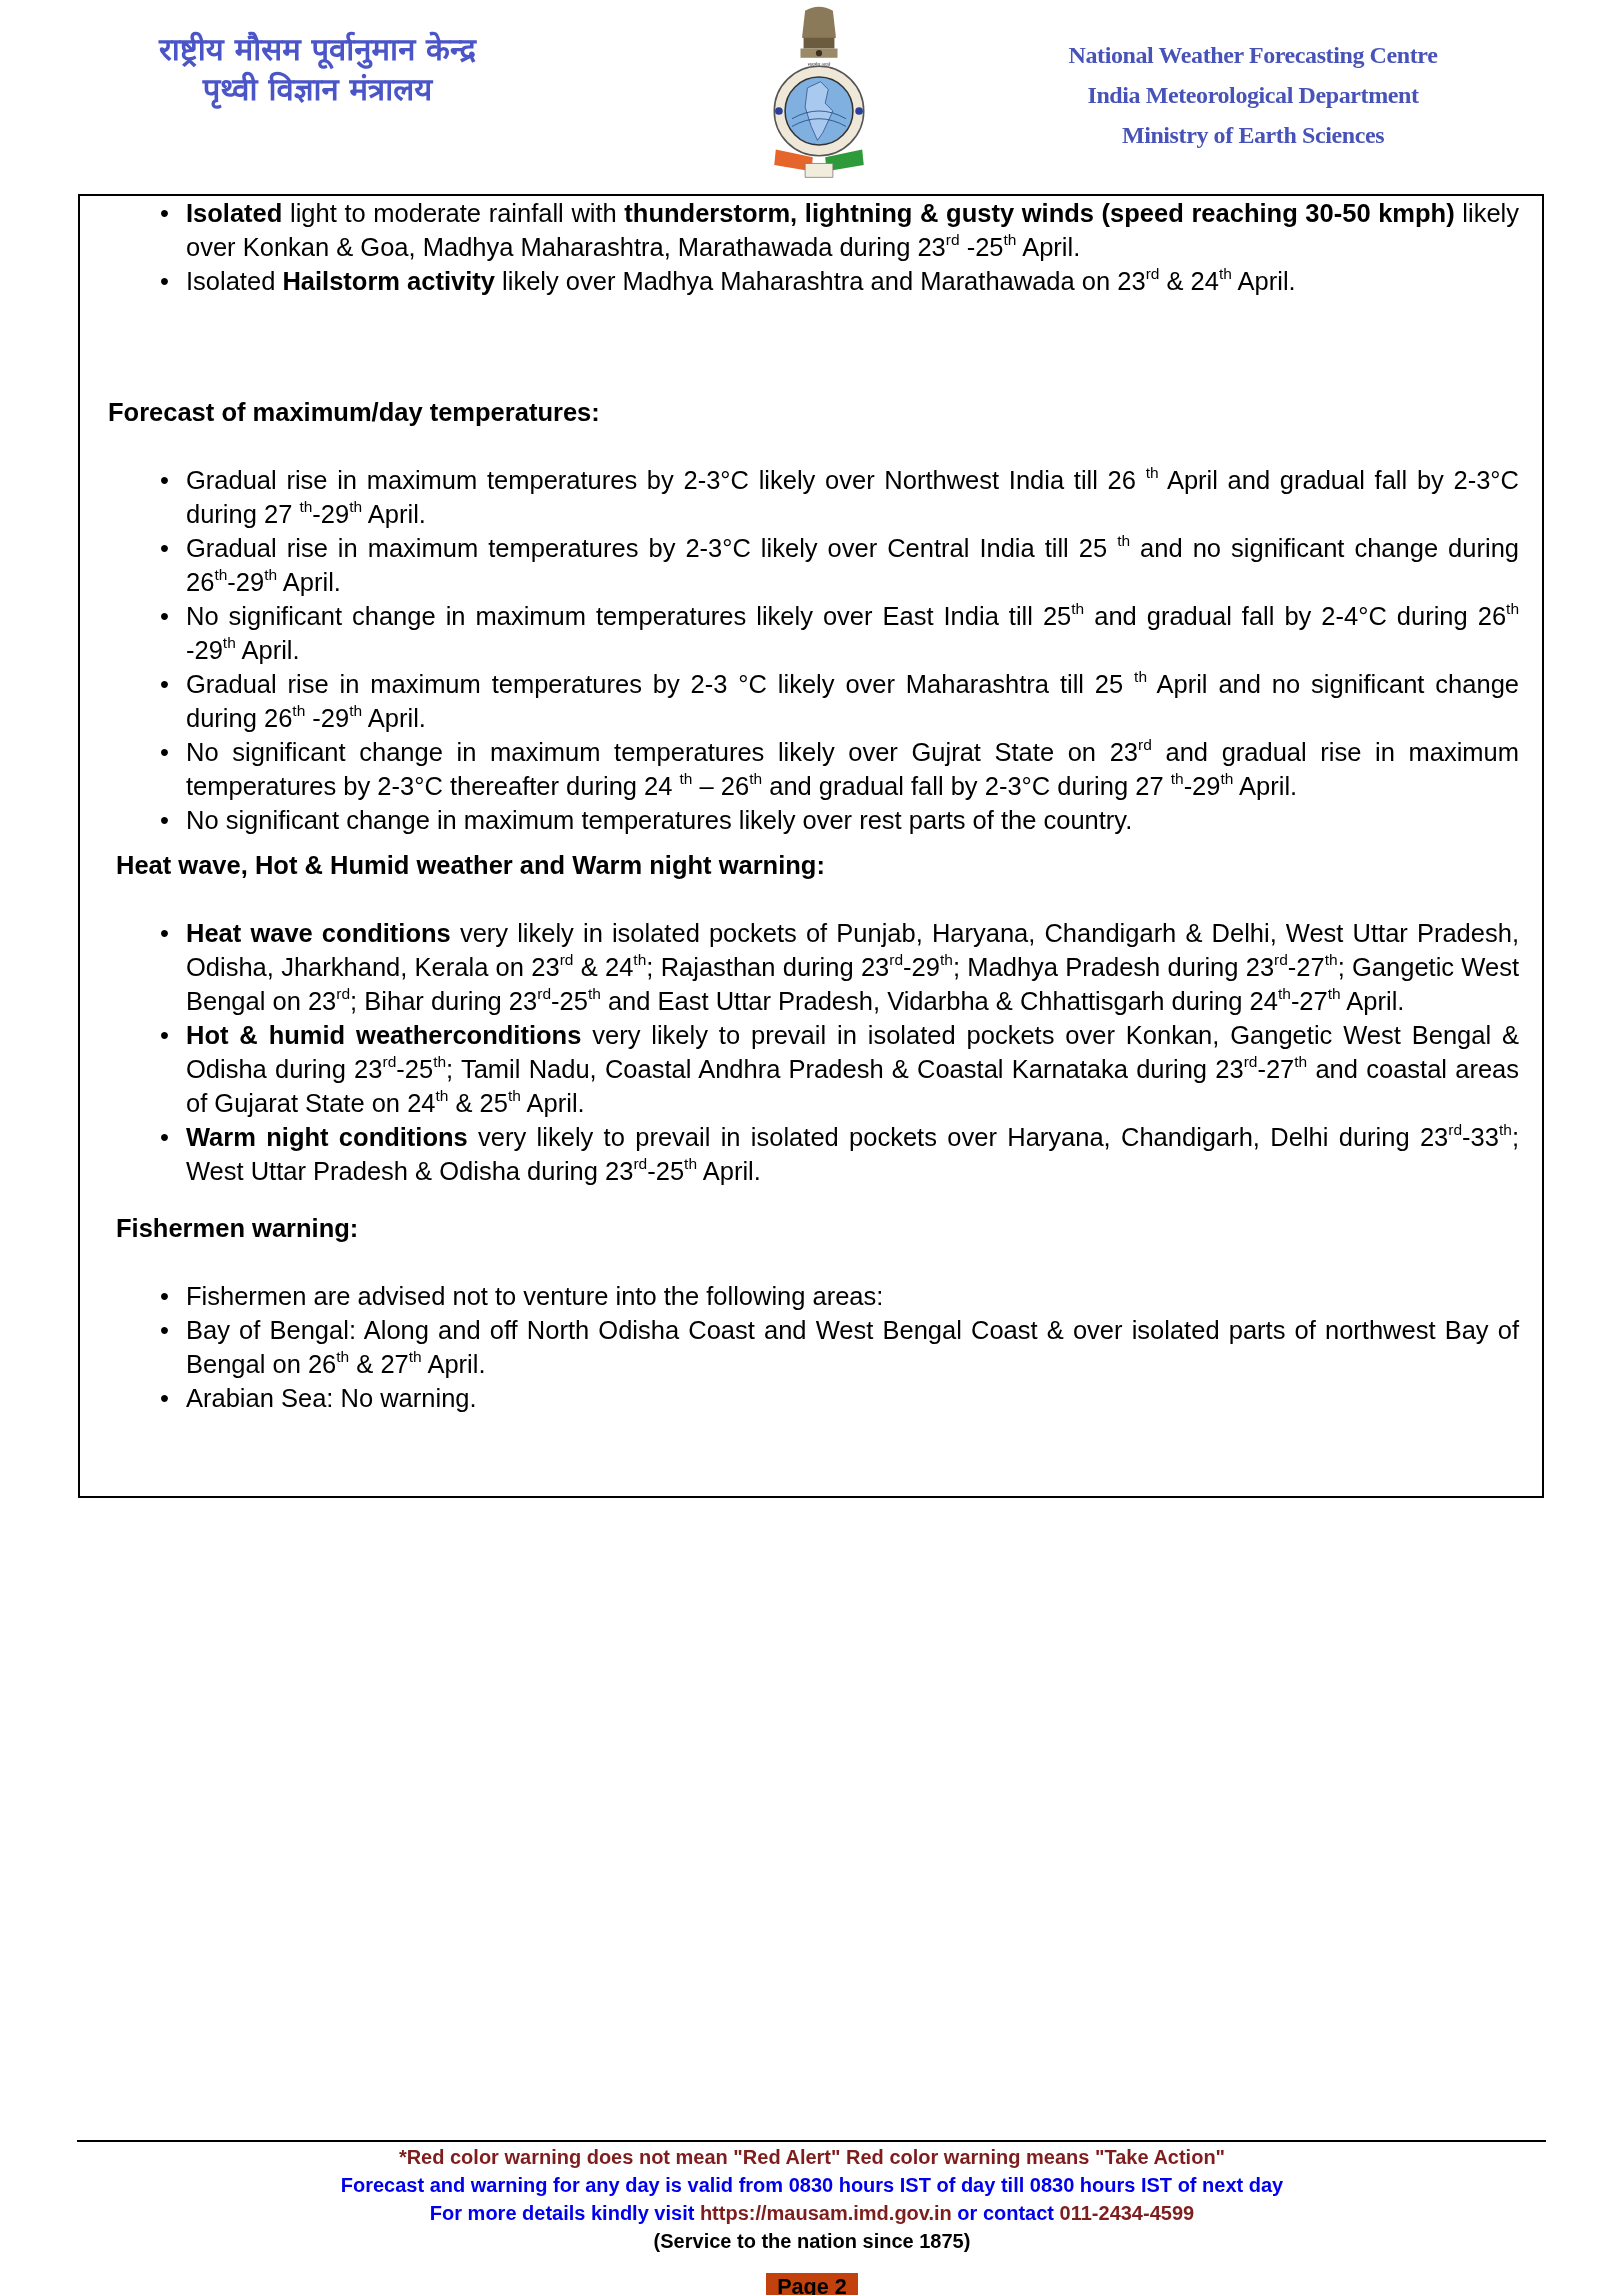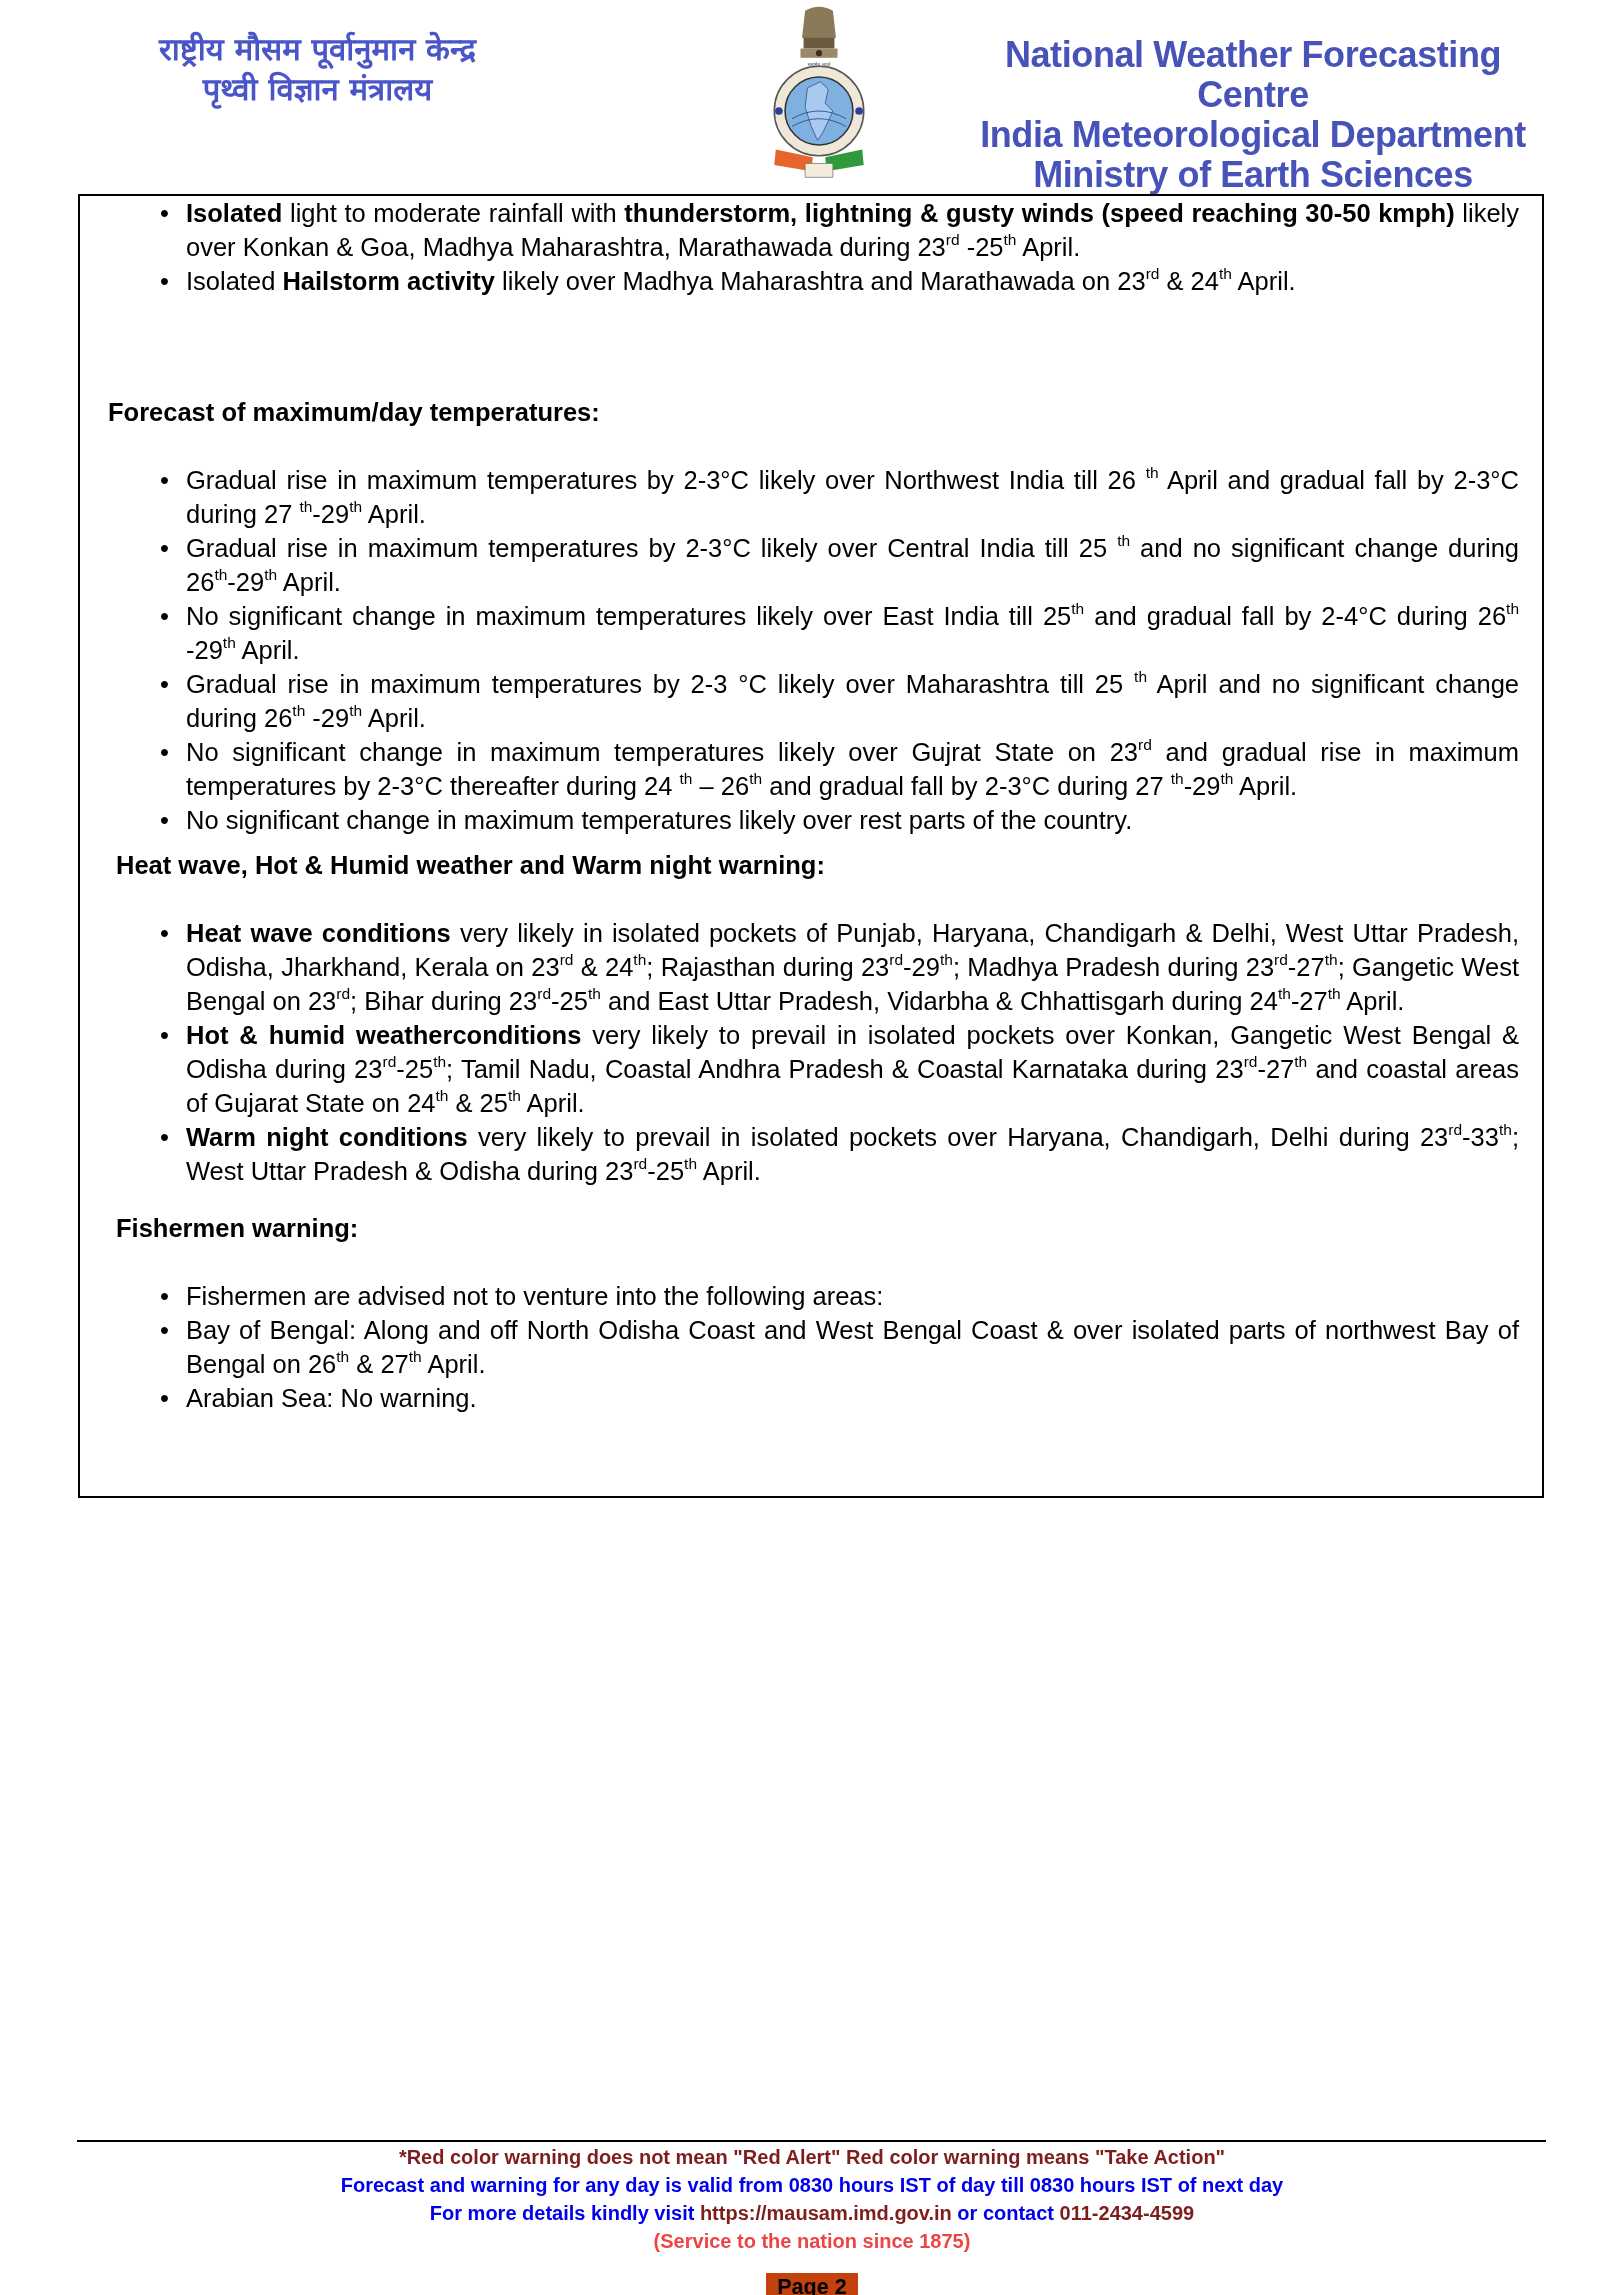--- a/index.html
+++ b/index.html
@@ -1,33 +1,33 @@
 <!DOCTYPE html>
 <html style="font-size:12.4px"><head>
 <meta charset="utf-8">
 <style>
   html, body { margin:0; padding:0; background:#ffffff; }
   body { width:1624px; height:2295px; position:relative; overflow:hidden; font-family:"Liberation Sans", sans-serif; color:#000; }
   .header { position:absolute; left:0; top:0; width:1372px; height:189px; }
   .hindi { position:absolute; left:101px; top:29px; width:433px; text-align:center; color:#4a55c8; font-family:"DejaVu Sans", sans-serif; font-weight:bold; font-size:31px; line-height:40px; }
-  .english { position:absolute; left:959px; top:35px; width:588px; text-align:center; color:#4753b8; font-family:Liberation Sans, sans-serif; font-weight:bold; font-size:36px; line-height:40px; letter-spacing:-0.4px; }
+  .english { position:absolute; left:959px; top:35px; width:588px; text-align:center; color:#4753b8; font-family:Liberation Serif, serif; font-weight:bold; font-size:24px; line-height:40px; letter-spacing:-0.4px; }
   .logo { position:absolute; left:765px; top:3.1px; width:108px; height:179px; }
   .box { position:absolute; left:78px; top:194px; width:1466px; height:1304px; border:2.3px solid #000; box-sizing:border-box; }
   .content { position:absolute; left:0; top:0; width:100%; font-size:25.5px; line-height:34px; }
   ul { margin:0; padding:0; list-style:none; }
   li { position:relative; padding-left:106px; padding-right:23px; text-align:justify; }
   li .bullet { position:absolute; left:80px; top:0; font-size:25.5px; }
   .sec-title { font-weight:bold; font-size:25.5px; line-height:34px; }
   sup { font-size:15.5px; line-height:0; vertical-align:super; position:relative; top:-1.5px; }
   b { font-weight:bold; }
   .footer-rule { position:absolute; left:77px; top:2140px; width:1469px; height:2.3px; background:#000; }
   .footer { position:absolute; left:0; top:2143px; width:1624px; text-align:center; font-weight:bold; font-size:20px; line-height:28px; }
   .red { color:#7f1d1d; }
   .blue { color:#0000ee; }
-  .green { color:#ef4444; }
+  .green { color:#000000; }
   .page-badge { display:inline-block; background:#c2410c; color:#000; padding:0 10.8px; font-size:21.6px; line-height:28px; margin-top:18px; }
 </style>
 </head>
 <body>
 
 <div class="header">
   <div class="hindi">
     <div>राष्ट्रीय मौसम पूर्वानुमान केन्द्र</div>
     <div>पृथ्वी विज्ञान मंत्रालय</div>
   </div>

